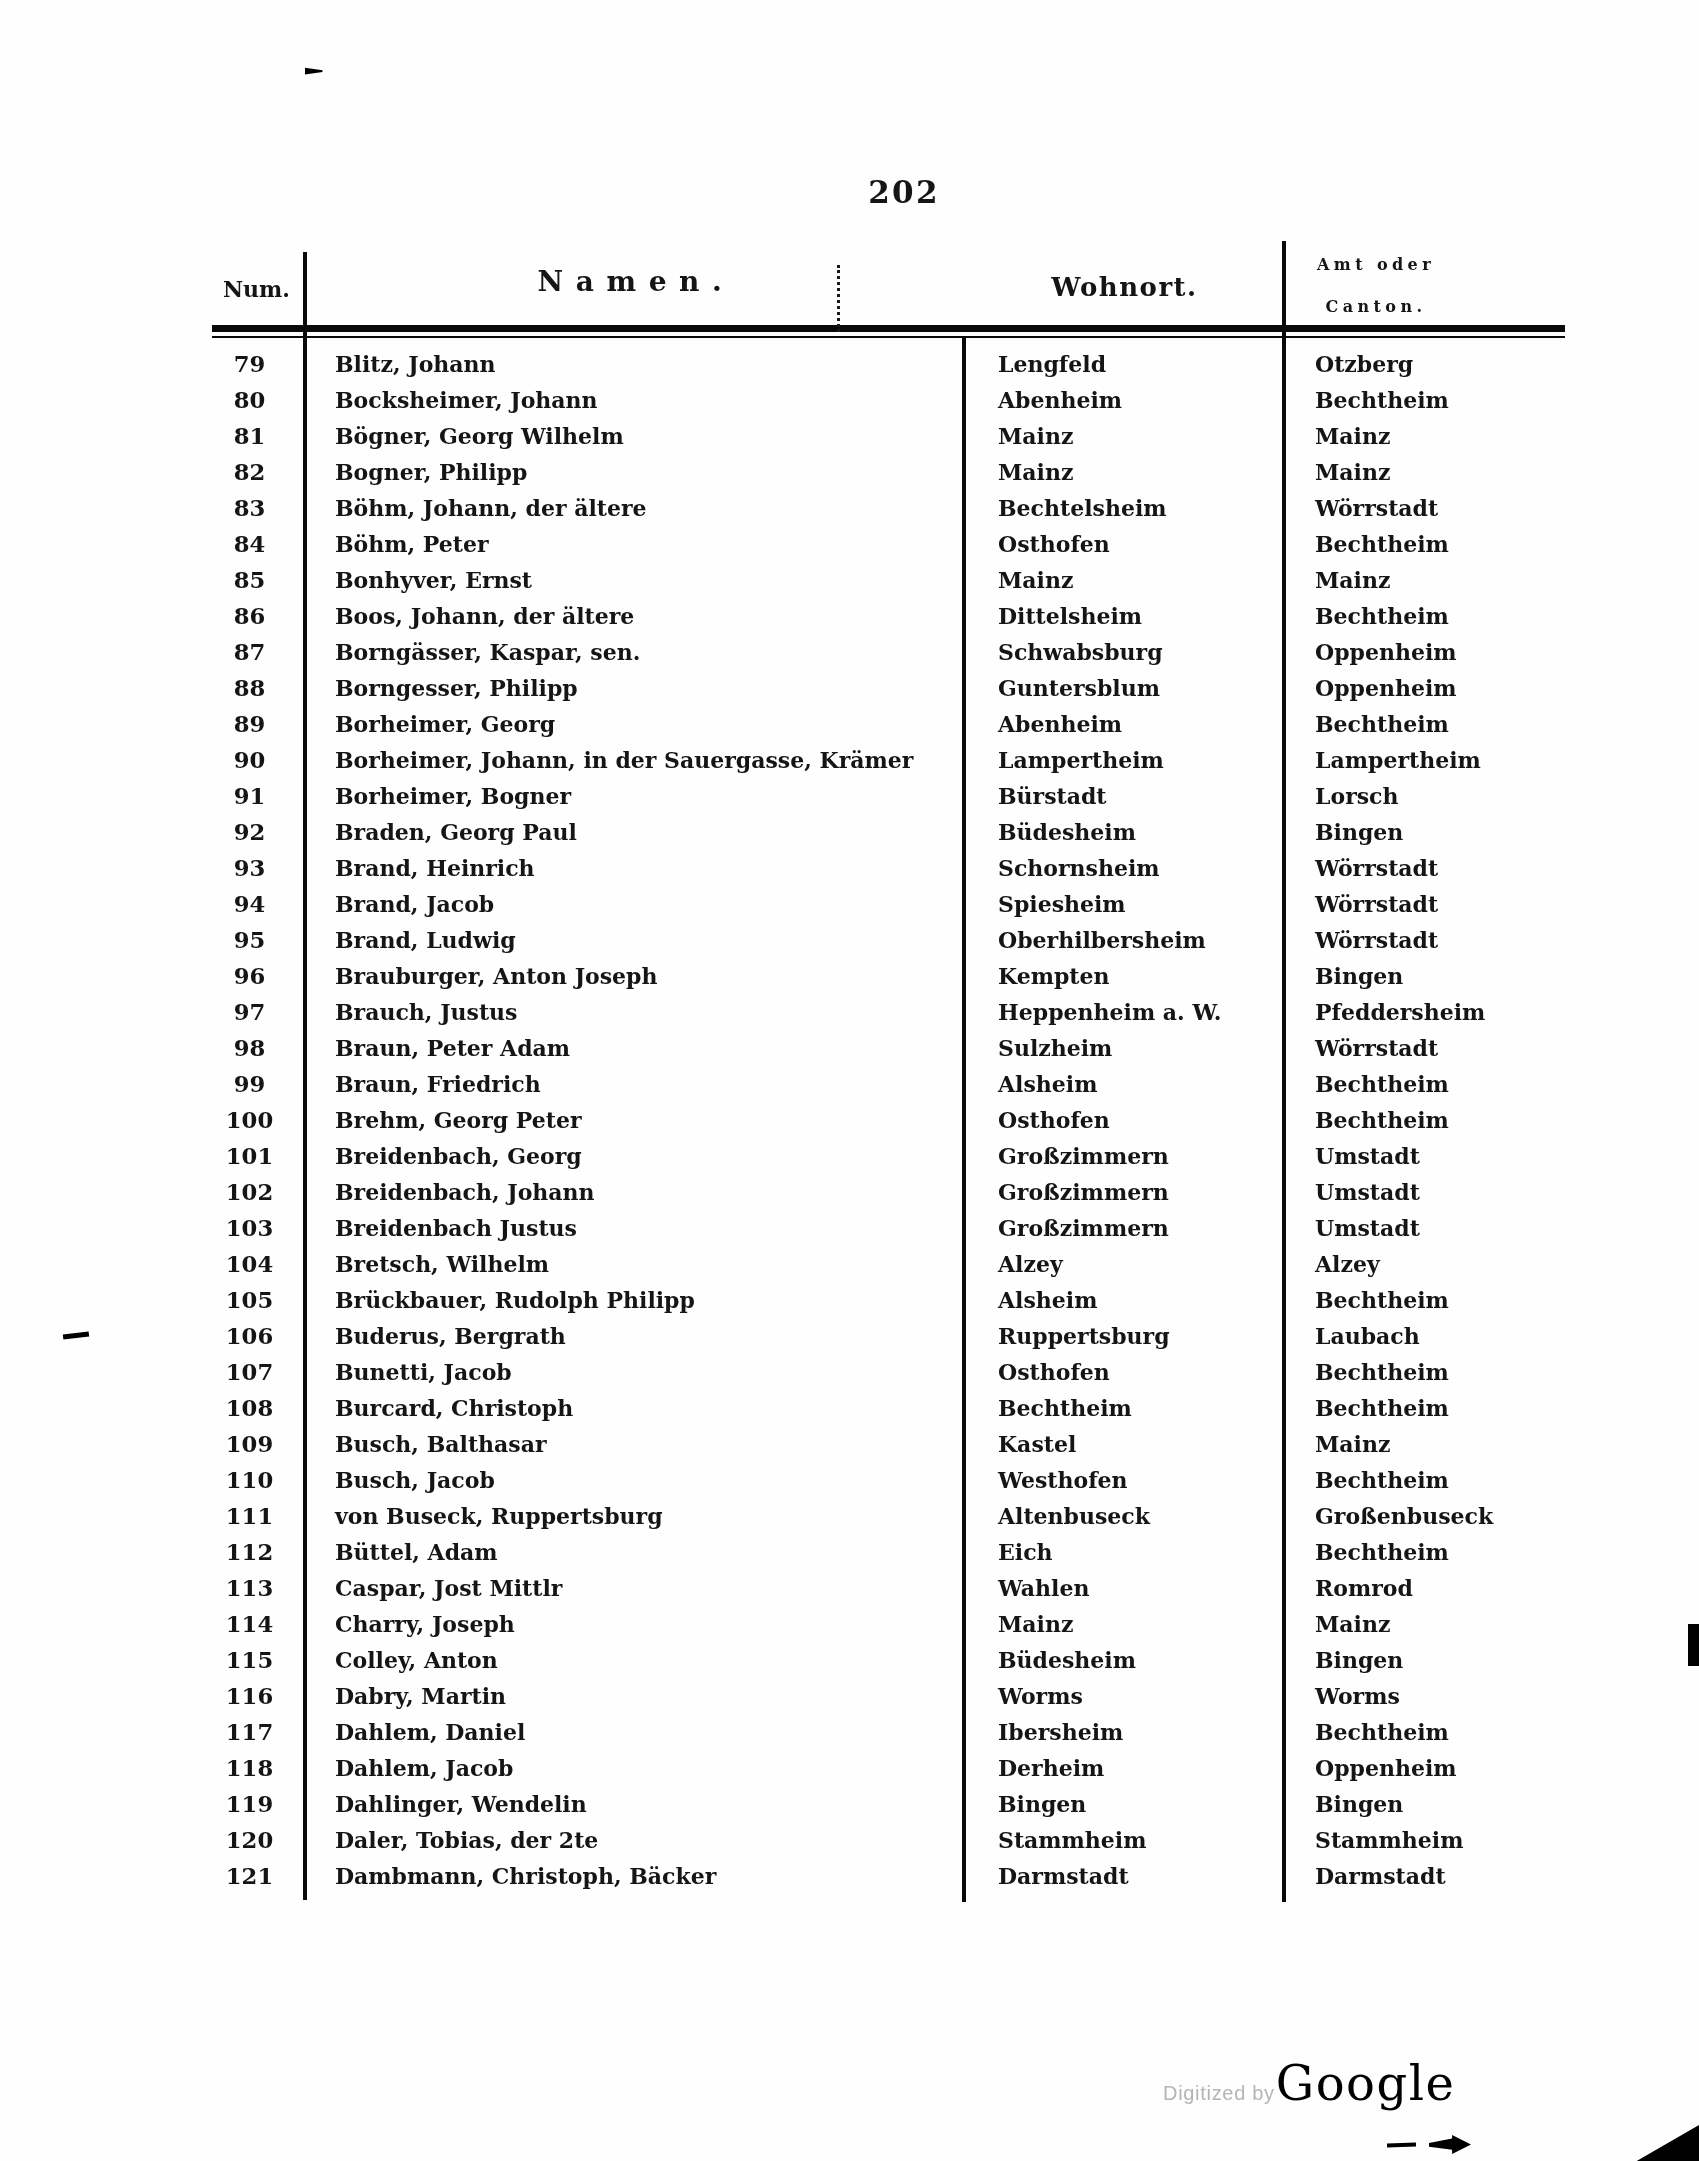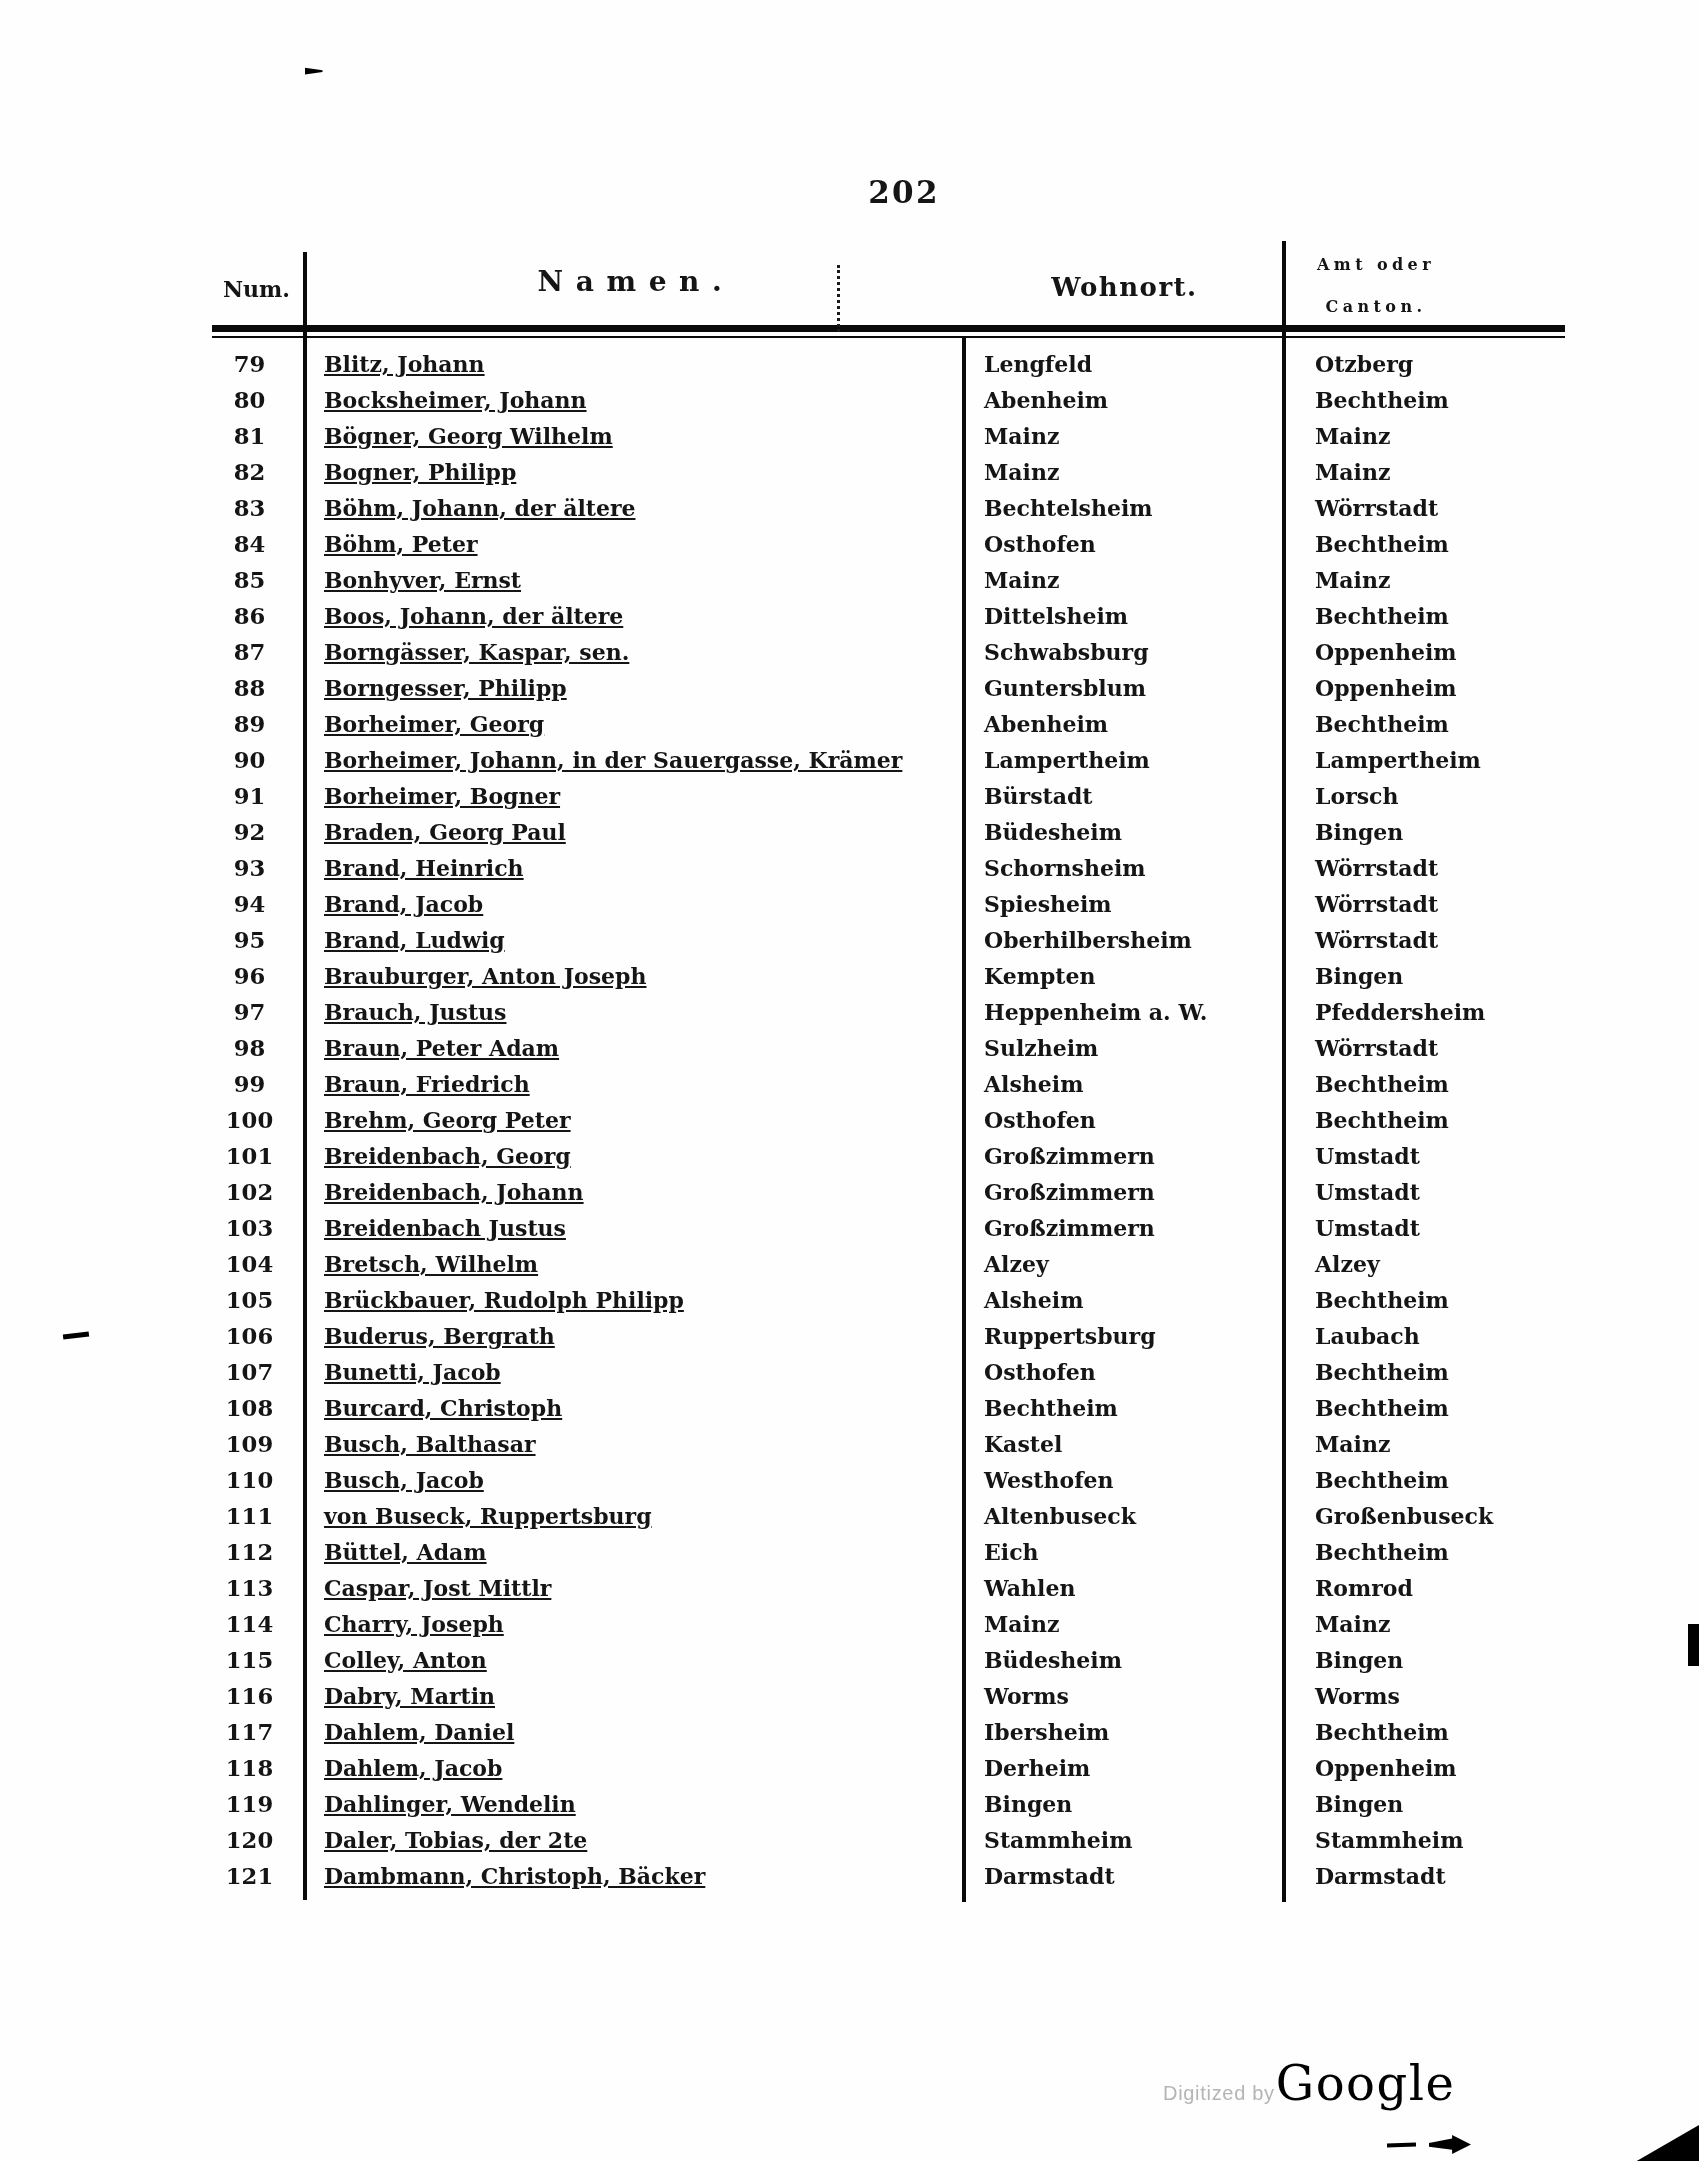--- a/index.html
+++ b/index.html
@@ -35,22 +35,22 @@
   }
   
   .rows{position:absolute;left:212px;top:346px;width:1353px;}
   .row{
     display:grid;
     grid-template-columns:91px 659px 319px 284px;
     height:36px;align-items:center;
   }
   .cell{font-size:22px;font-weight:bold;white-space:nowrap;overflow:visible;}
   .cell-num{text-align:center;padding-right:16px;font-size:22.7px;}
-  .cell-name{padding-left:21px;text-decoration:underline;}
-  .cell-wohnort{padding-left:22px;}
+  .cell-name{padding-left:32px;}
+  .cell-wohnort{padding-left:36px;}
   .cell-amt{padding-left:34px;}
   
   .watermark{
     position:absolute;left:1163px;top:2055px;
     display:flex;align-items:baseline;gap:1px;
   }
   .wm-prefix{
     font-family:"Liberation Sans", sans-serif;
     font-size:20px;color:#b5b5b5;letter-spacing:0.7px;
   }

